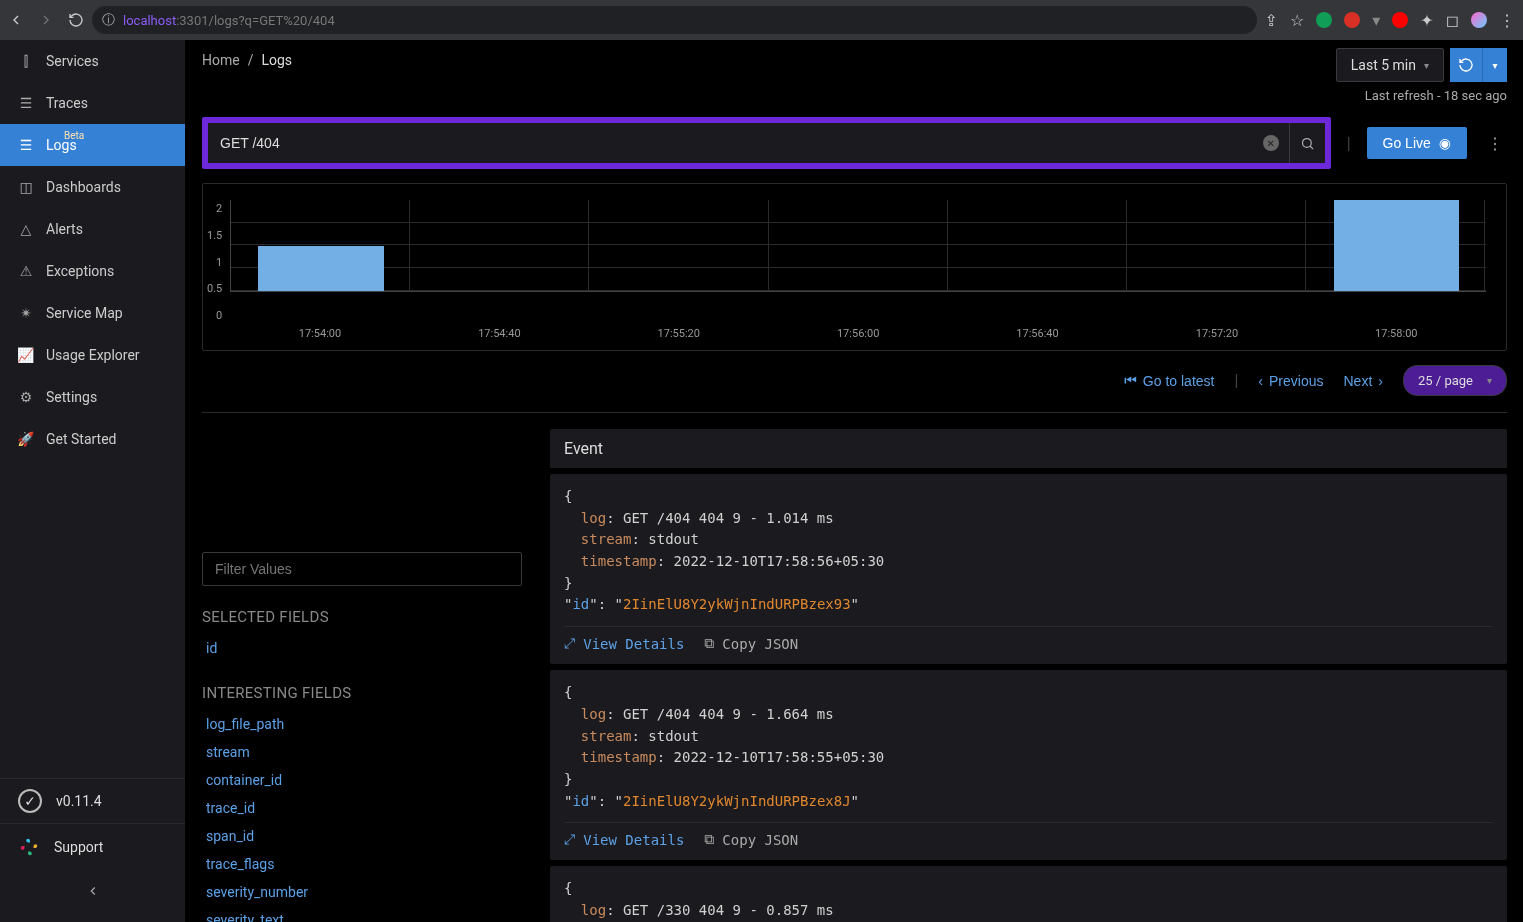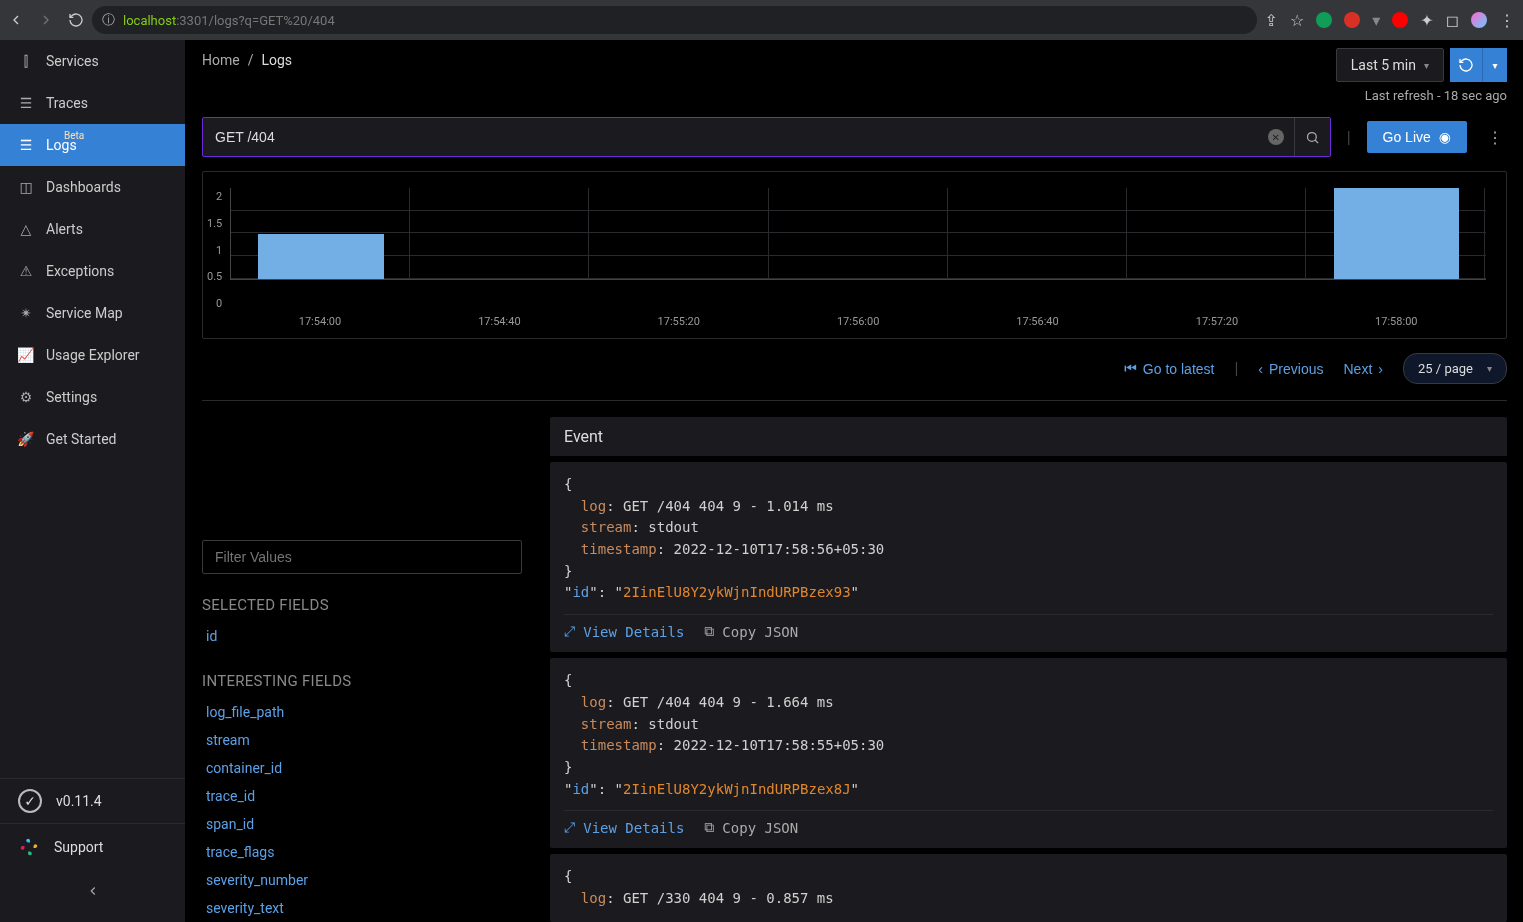--- a/index.html
+++ b/index.html
@@ -3,21 +3,21 @@
 <meta charset="utf-8">
 <style>
 * { box-sizing: border-box; margin: 0; padding: 0; }
 body { font-family: -apple-system, BlinkMacSystemFont, "Segoe UI", Roboto, sans-serif; background: #000; color: #d0d0d0; }
 .browser-bar { background: #35363a; height: 40px; display: flex; align-items: center; padding: 0 8px; gap: 8px; }
 .browser-bar .nav-icons { display: flex; gap: 14px; align-items: center; }
 .browser-bar .nav-icon { width: 16px; height: 16px; color: #ccc; display: flex; align-items: center; justify-content: center; cursor: pointer; }
 .url-bar { flex: 1; background: #202124; border-radius: 16px; height: 28px; display: flex; align-items: center; padding: 0 10px; color: #ccc; font-size: 13px; gap: 8px;}
 .url-text { color:#aaa; }
 .url-text .dim { color:#777; }
-.url-text .host { color:#84cc16; }
+.url-text .host { color:#8b5cf6; }
 .browser-right { display: flex; gap: 12px; align-items: center; }
 .ext-icon { width: 16px; height: 16px; border-radius: 50%; }
 .app { display: flex; height: calc(922px - 40px); }
 .sidebar { width: 186px; background: #1b1b1f; display: flex; flex-direction: column; justify-content: space-between; border-right: 1px solid #000;}
 .sidebar-top { padding-top: 0; }
 .nav-item { display: flex; align-items: center; gap: 12px; padding: 13px 18px; color: #ccc; font-size: 14px; cursor: pointer; position: relative;}
 .nav-item.active { background: #3581d6; color: #fff; }
 .nav-item .badge { font-size: 10px; position: absolute; top: 6px; left: 64px; color: #e0862e; }
 .nav-item.active .badge { color: #ffe0b0; }
 .nav-icon-sb { width: 16px; height: 16px; color: #aaa; display:flex; align-items:center; justify-content:center;}
@@ -33,40 +33,40 @@
 .breadcrumb { display:flex; gap:8px; color:#aaa; font-size:14px; padding:4px 0;}
 .breadcrumb .crumb { color:#aaa; }
 .breadcrumb .crumb.active { color:#ddd; }
 .header-controls { display:flex; flex-direction:column; align-items:flex-end; gap:6px;}
 .ctrl-row { display:flex; gap:0; }
 .time-select { background:#1b1b1f; border:1px solid #3a3a3e; padding:7px 14px; border-radius:2px; color:#ddd; font-size:14px; display:flex; gap:8px; align-items:center; cursor:pointer; margin-right:6px;}
 .refresh-btn { background:#3581d6; border:none; color:#fff; width:32px; height:34px; display:flex; align-items:center; justify-content:center; cursor:pointer;}
 .refresh-dd { background:#3581d6; border:none; border-left:1px solid #2a6ab5; color:#fff; width:25px; height:34px; display:flex; align-items:center; justify-content:center; cursor:pointer;}
 .refresh-info { color:#aaa; font-size:13px; }
 .search-row { display:flex; gap:16px; align-items:center; margin-top:14px;}
-.search-container { flex:1; display:flex; background:#1b1b1f; border:1px solid #6d28d9; border-radius:2px; height:40px;}
+.search-container { flex:1; display:flex; background:#1b1b1f; border:6px solid #6d28d9; border-radius:2px; height:52px;}
 .search-input { flex:1; background:transparent; border:none; color:#ddd; padding:0 12px; font-size:14px; outline:none;}
 .clear-btn, .search-btn { width:36px; display:flex; align-items:center; justify-content:center; color:#aaa; cursor:pointer; border-left:1px solid #3a3a3e;}
 .clear-btn { border-left:none;}
 .clear-circle { width:16px; height:16px; background:#666; border-radius:50%; display:flex; align-items:center; justify-content:center; color:#222; font-size:10px;}
 .go-live { background:#3581d6; color:#fff; border:none; padding:8px 16px; border-radius:2px; font-size:14px; display:flex; gap:8px; align-items:center; cursor:pointer;}
 .dots-vertical { color:#aaa; cursor:pointer; padding:0 4px;}
 .chart-box { margin-top:14px; border:1px solid #2a2a2e; border-radius:2px; padding:16px 20px 10px 4px; height:168px;}
 .chart-inner { display:flex; height:100%; }
 .y-axis { display:flex; flex-direction:column; justify-content:space-between; align-items:flex-end; font-size:11px; color:#999; padding-right:8px; padding-bottom:18px; padding-top:2px;}
 .plot { flex:1; display:flex; flex-direction:column;gap:29px; }
 .plot-area { flex:1; position:relative; border-bottom:1px solid #444; border-left:1px solid #444; background:
   repeating-linear-gradient(to bottom, transparent 0, transparent calc(25% - 1px), #2a2a2e calc(25% - 1px), #2a2a2e 25%),
   repeating-linear-gradient(to right, transparent 0, transparent calc(14.28% - 1px), #2a2a2e calc(14.28% - 1px), #2a2a2e 14.28%);
 }
 .bar { position:absolute; background:#73aee5; bottom:0;}
 .x-axis { display:flex; justify-content:space-around; font-size:11px; color:#999; padding-top:6px;}
 .pagination-row { display:flex; justify-content:flex-end; align-items:center; gap:20px; margin-top:14px;}
 .go-latest, .prev-btn, .next-btn { color:#5ca0e6; font-size:14px; cursor:pointer; display:flex; gap:6px; align-items:center; background:none; border:none;}
-.page-size { background:#0f172a; border:1px solid #3a3a3e; padding:7px 14px; border-radius:14px; color:#ddd; font-size:13px; display:flex; gap:14px; align-items:center;}
+.page-size { background:#4c1d95; border:1px solid #3a3a3e; padding:7px 14px; border-radius:14px; color:#ddd; font-size:13px; display:flex; gap:14px; align-items:center;}
 .divider-h { border-top:1px solid #2a2a2e; margin-top:16px; margin-bottom:16px;}
 .content-row { display:flex; gap:28px;align-items:flex-end; }
 .fields-col { width:320px; }
 .filter-input { width:100%; background:#000; border:1px solid #3a3a3e; border-radius:2px; padding:8px 12px; color:#ddd; font-size:14px; outline:none;}
 .fields-heading { font-size:15px; color:#888; letter-spacing:0.3px; margin-top:22px; margin-bottom:8px; text-transform:uppercase;}
 .field-item { color:#5ca0e6; font-size:14px; padding:6px 4px; cursor:pointer;}
 .events-col { flex:1; }
 .events-heading { background:#1b1b1f; padding:10px 14px; font-size:16px; color:#ddd; border-radius:2px 2px 0 0;}
 .event-card { background:#1b1b1f; margin-top:6px; padding:12px 14px; border-radius:2px; font-size:14px; font-family: ui-monospace, Menlo, monospace;}
 .event-line { line-height:1.55; }

